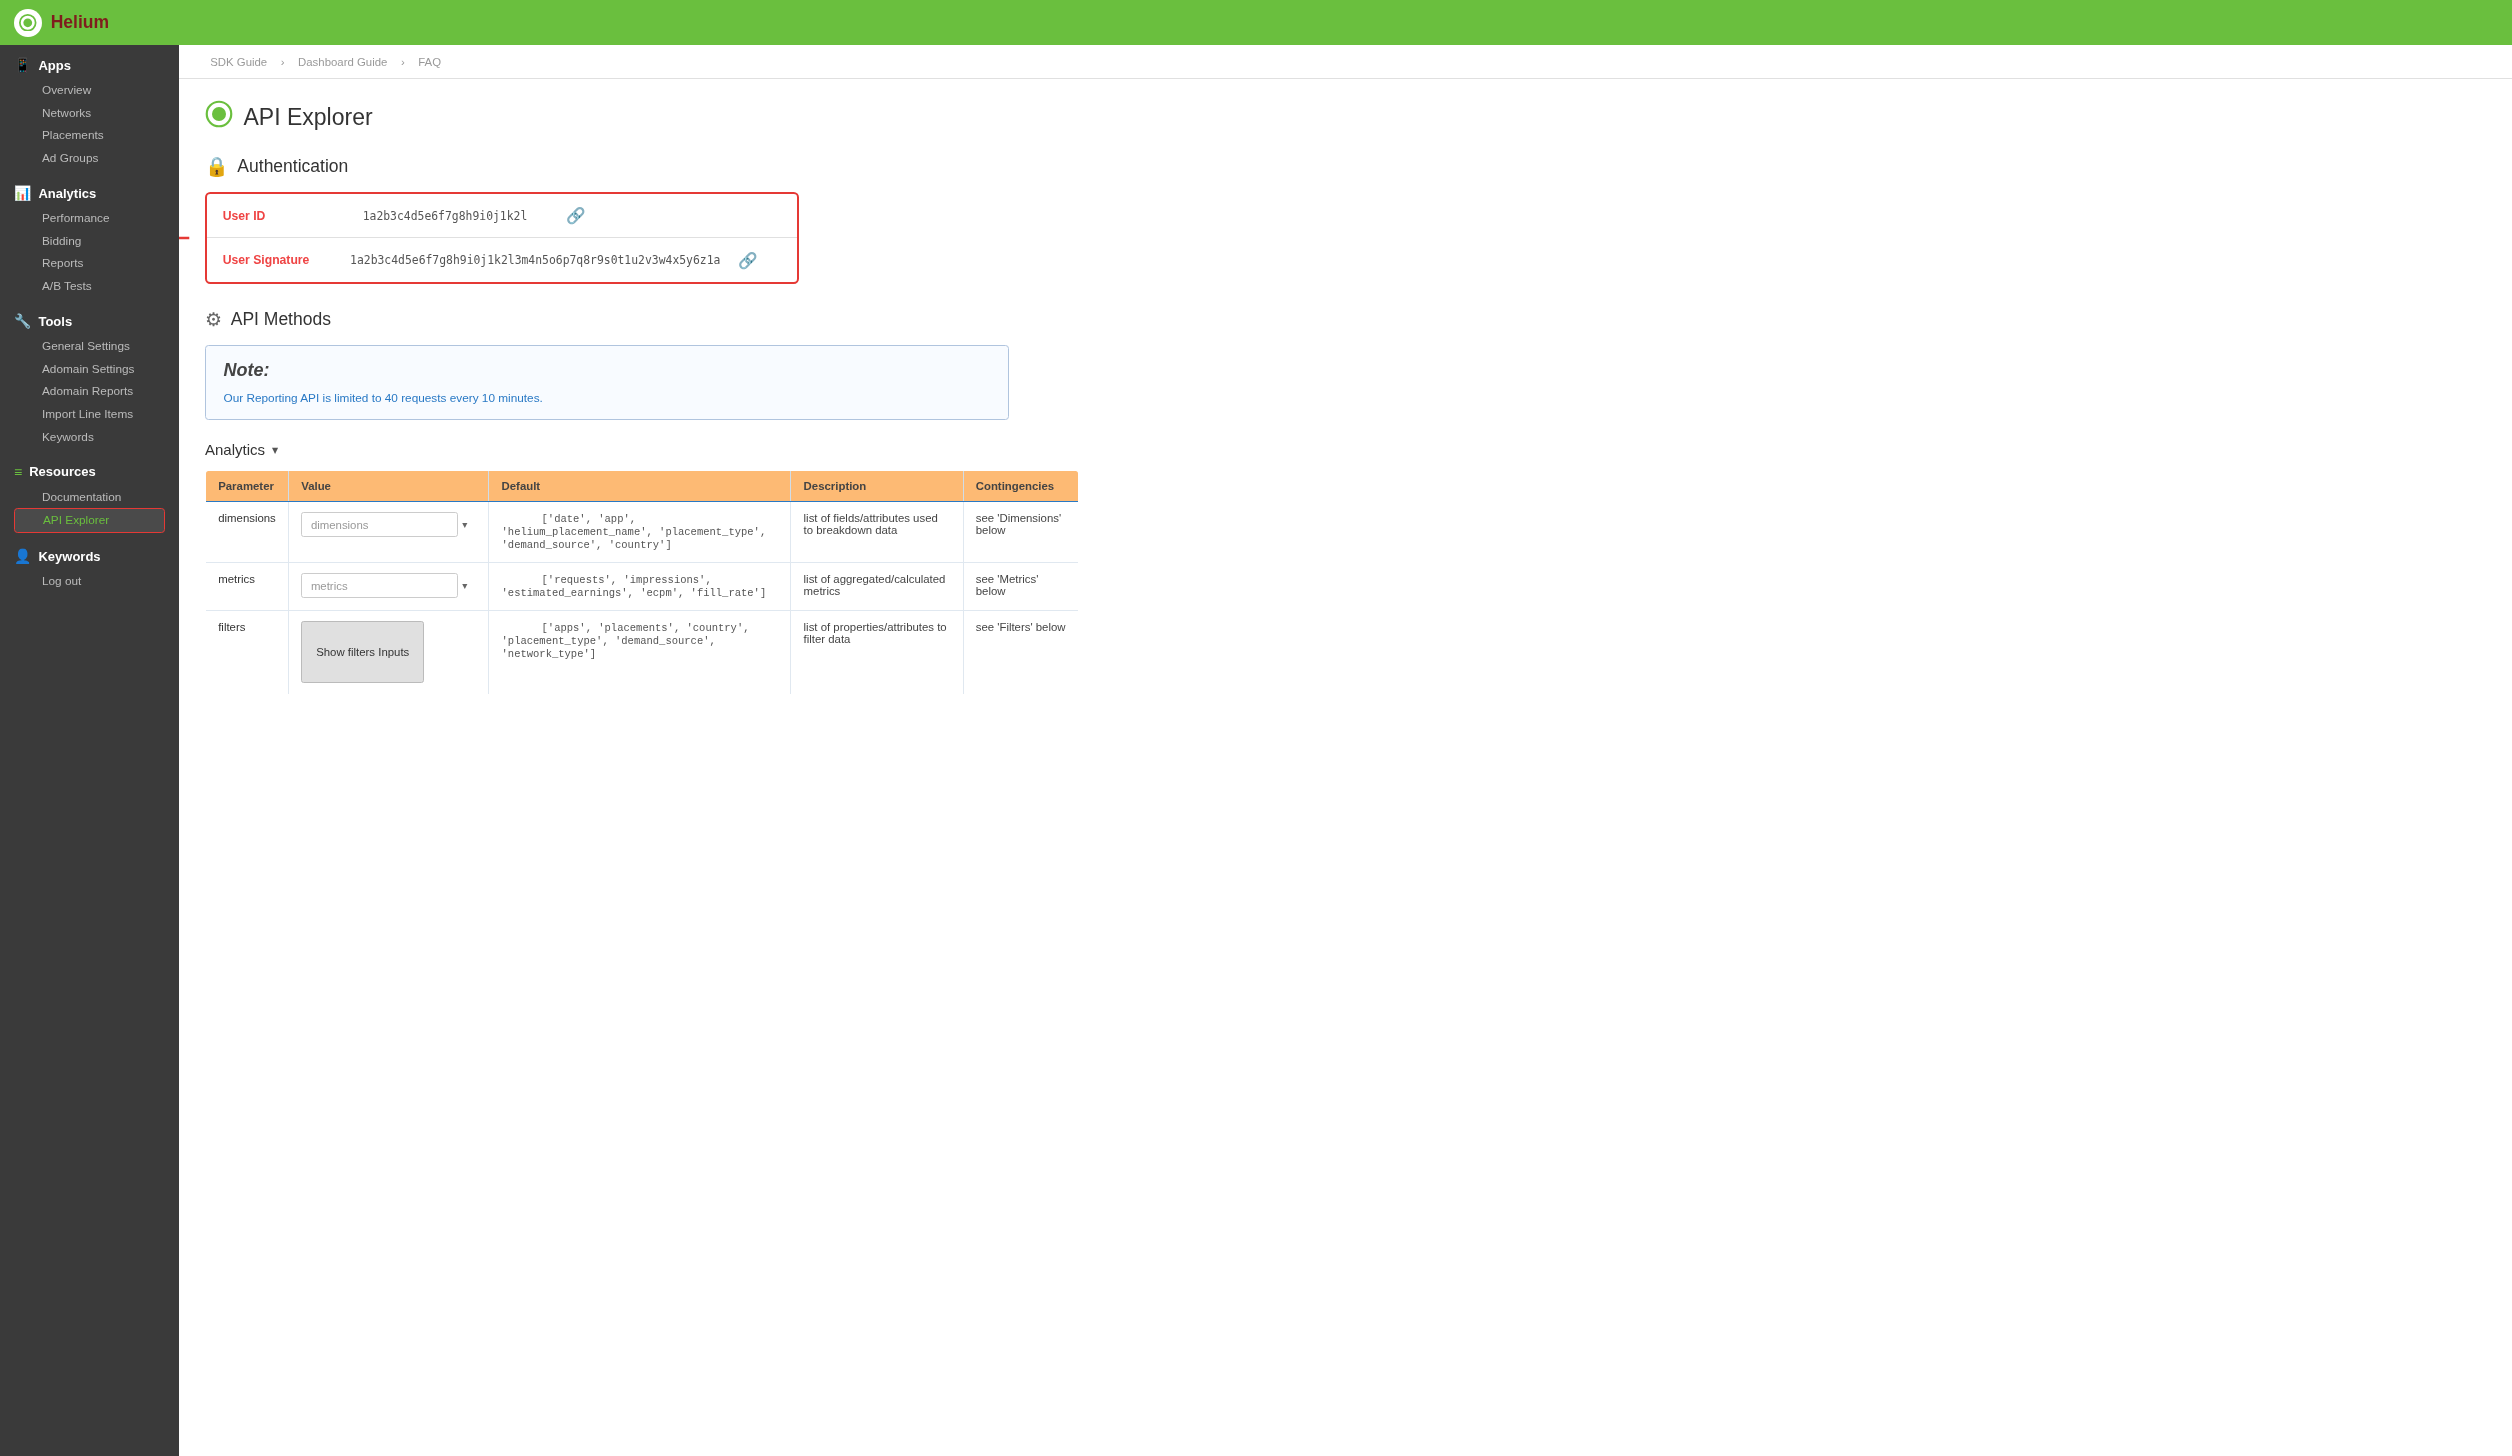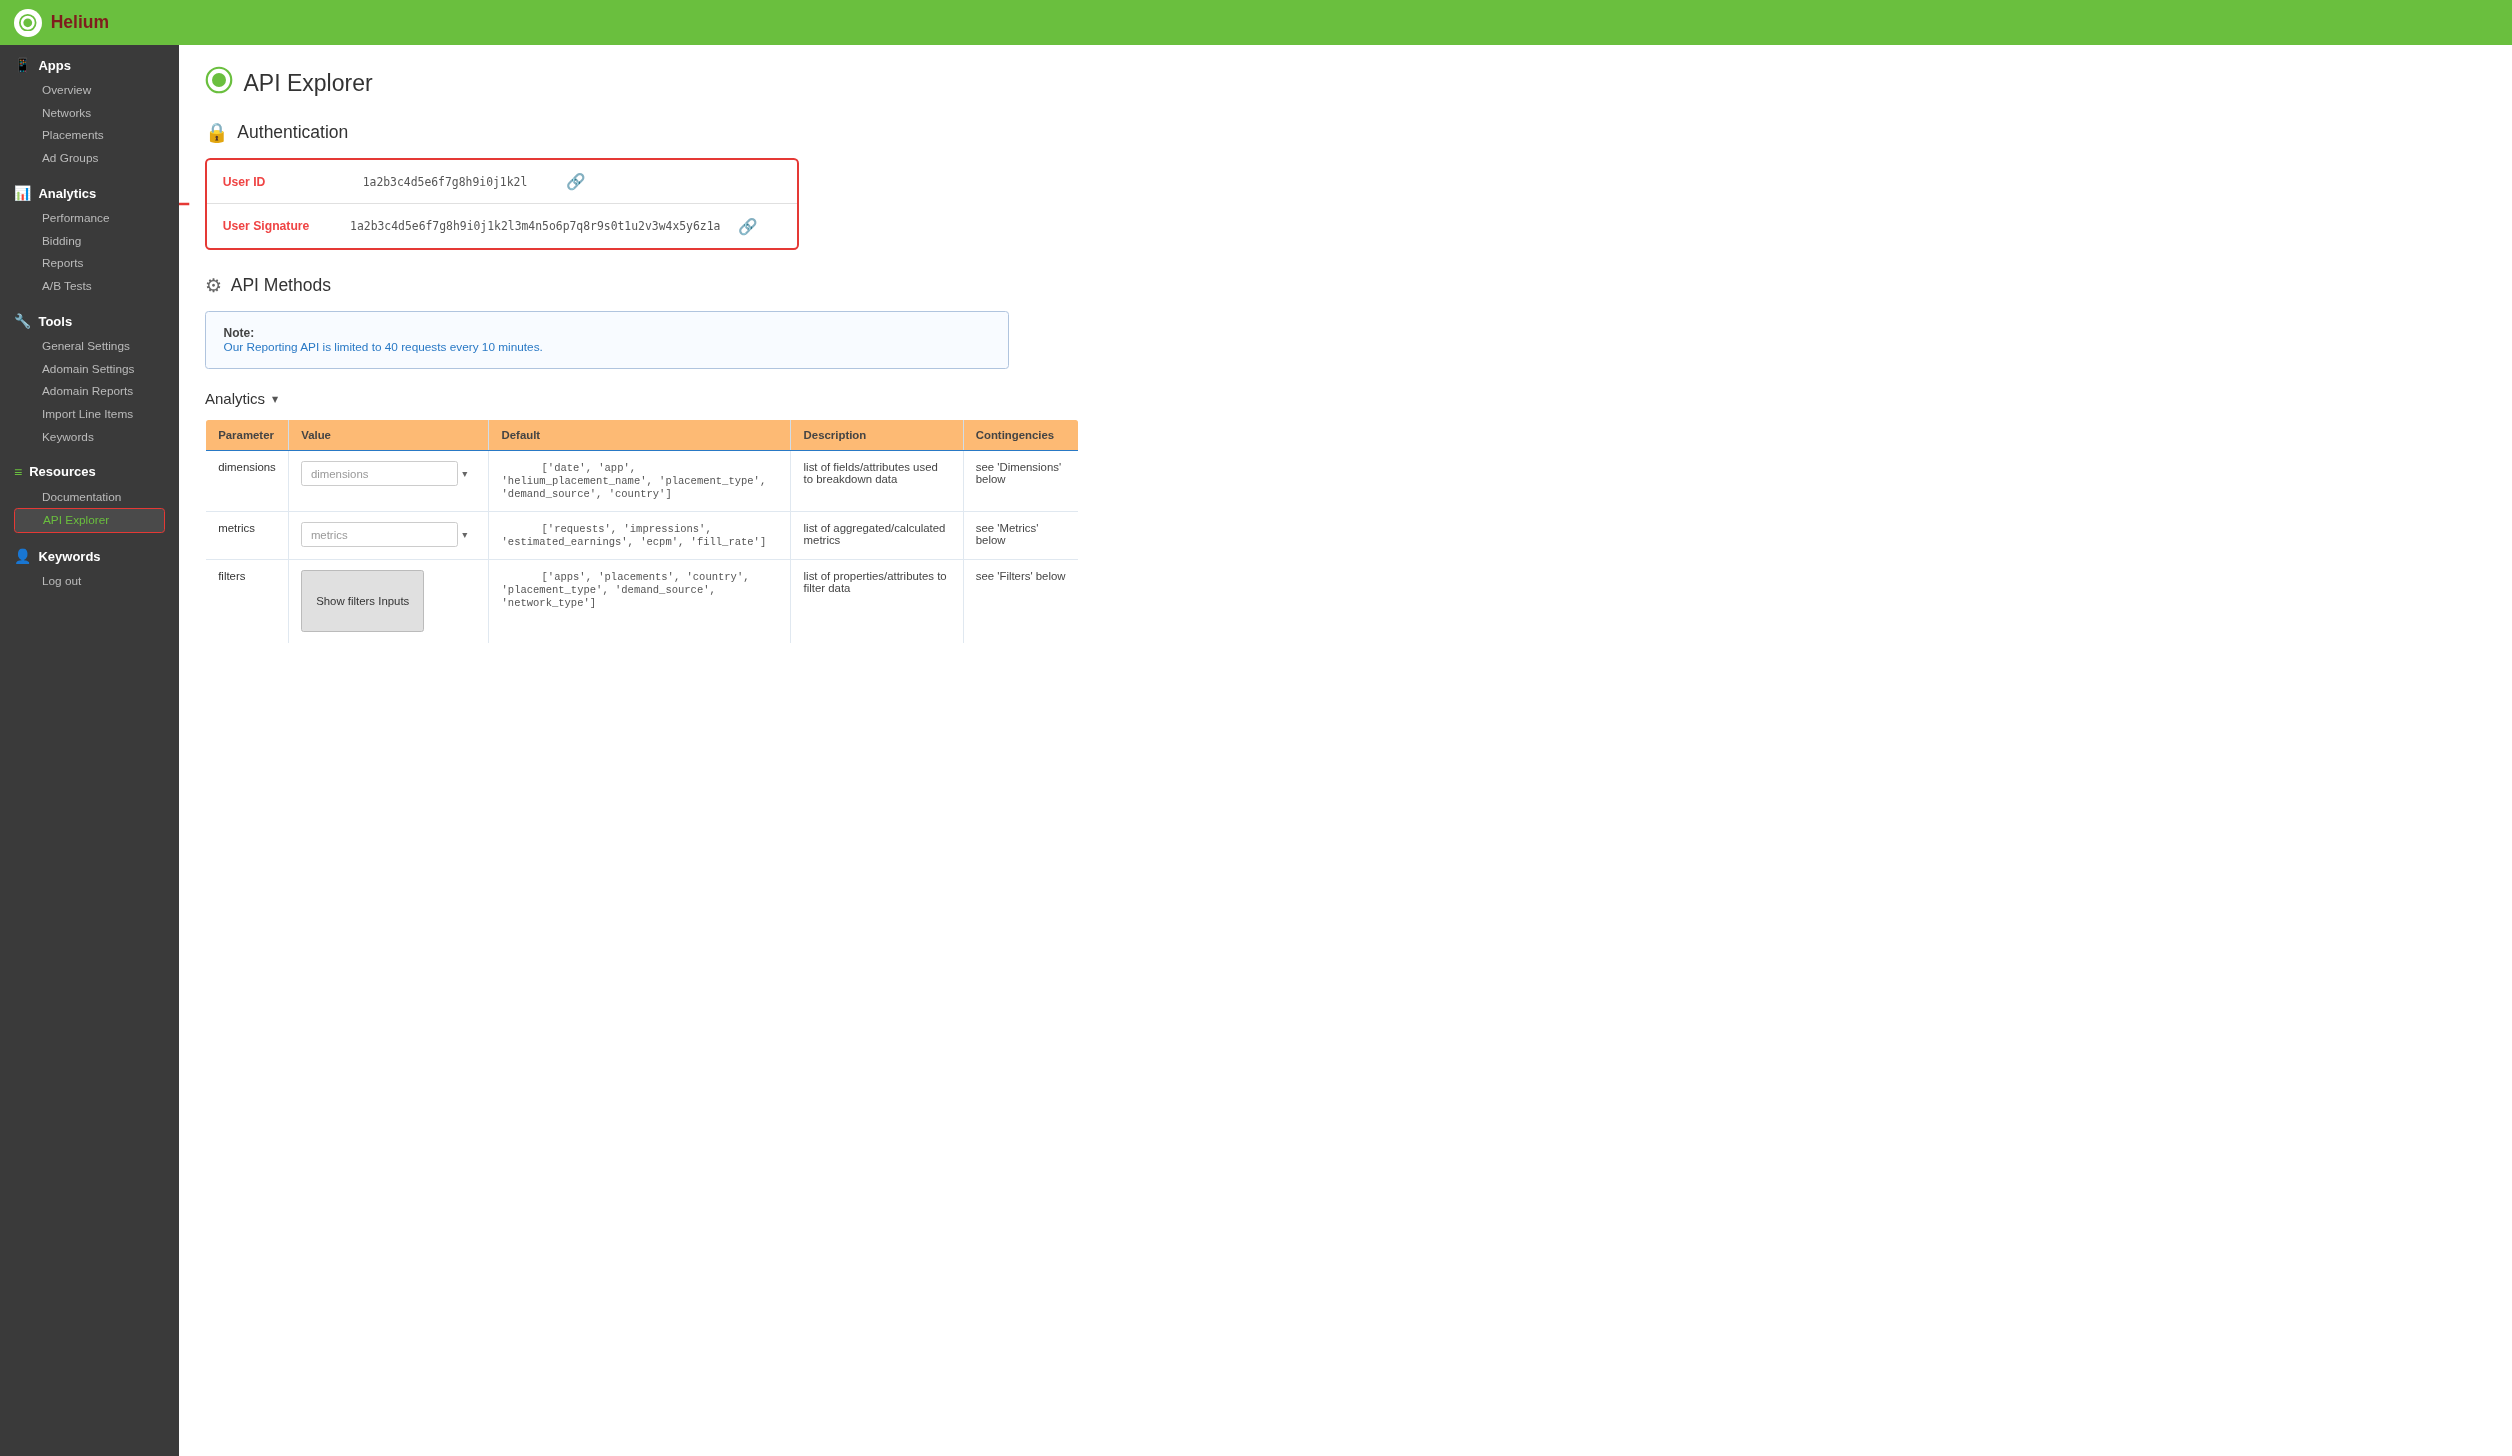--- a/index.html
+++ b/index.html
@@ -42,21 +42,21 @@
     
     .auth-box { border: 2.2px solid #e53935; border-radius: 5.2px; width: 594px; margin-bottom: 24.5px; }
     .auth-row { display: flex; align-items: center; padding: 12.2px 15.7px; border-bottom: 0.9px solid #e0e0e0; }
     .auth-row:last-child { border-bottom: none; }
     .auth-label { font-weight: 600; color: #ef4444; width: 140px; font-size: 12.2px; }
     .auth-value { color: #555; font-size: 11.4px; flex: 1; font-family: monospace; }
     .auth-link-icon { color: #6abf3e; font-size: 15.7px; margin-left: auto; padding-left: 17.5px; }
 
     
     .note-box { border: 0.9px solid #b0c4de; border-radius: 3.5px; padding: 14px 17.5px; background: #f8fbff; margin-bottom: 21px; width: 100%; max-width: 804px; }
-    .note-box-title { font-weight: 700; color: #444; margin-bottom: 0; font-size: 12px; }
+    .note-box-title { font-weight: 700; color: #444; margin-bottom: 10px; font-size: 18px; font-style: italic; }
     .note-box-text { color: #2979c5; font-size: 11.8px; }
 
     
     .api-section-title { display: flex; align-items: center; gap: 7px; font-size: 15px; font-weight: 500; color: #333; margin-bottom: 12.2px; cursor: pointer; }
     .api-section-title .chevron { font-size: 12.2px; color: #555; }
 
     
     .api-table { width: 100%; max-width: 874px; border-collapse: collapse; border: 0.9px solid #c0d0e0; border-radius: 3.5px; overflow: hidden; }
     .api-table th { background: #fdba74; color: #444; text-align: left; padding: 8.7px 12.2px; font-weight: 600; font-size: 11.4px; border-bottom: 1.7px solid #2979c5; border-right: 0.9px solid #d0dde8; }
     .api-table th:last-child { border-right: none; }
@@ -147,20 +147,27 @@
         <span class="icon">👤</span>
         <span>Keywords</span>
       </div>
       <a class="sidebar-item">Log out</a>
     </div>
 
   </div>
 
   <div style="flex:1; display:flex; flex-direction:column; overflow:hidden;">
 
+    <div class="breadcrumb">
+      <span>SDK Guide</span>
+      <span>›</span>
+      <span>Dashboard Guide</span>
+      <span>›</span>
+      <span>FAQ</span>
+    </div>
 
     <div class="main">
 
       <div class="page-title">
         <span class="page-title-icon" style="color:#6abf3e; font-size:24.5px;">
           <svg width="28" height="28" viewBox="0 0 32 32">
             <circle cx="16" cy="16" r="14" stroke="#6abf3e" stroke-width="2.5" fill="none"></circle>
             <circle cx="16" cy="16" r="8" fill="#6abf3e"></circle>
           </svg>
         </span>

